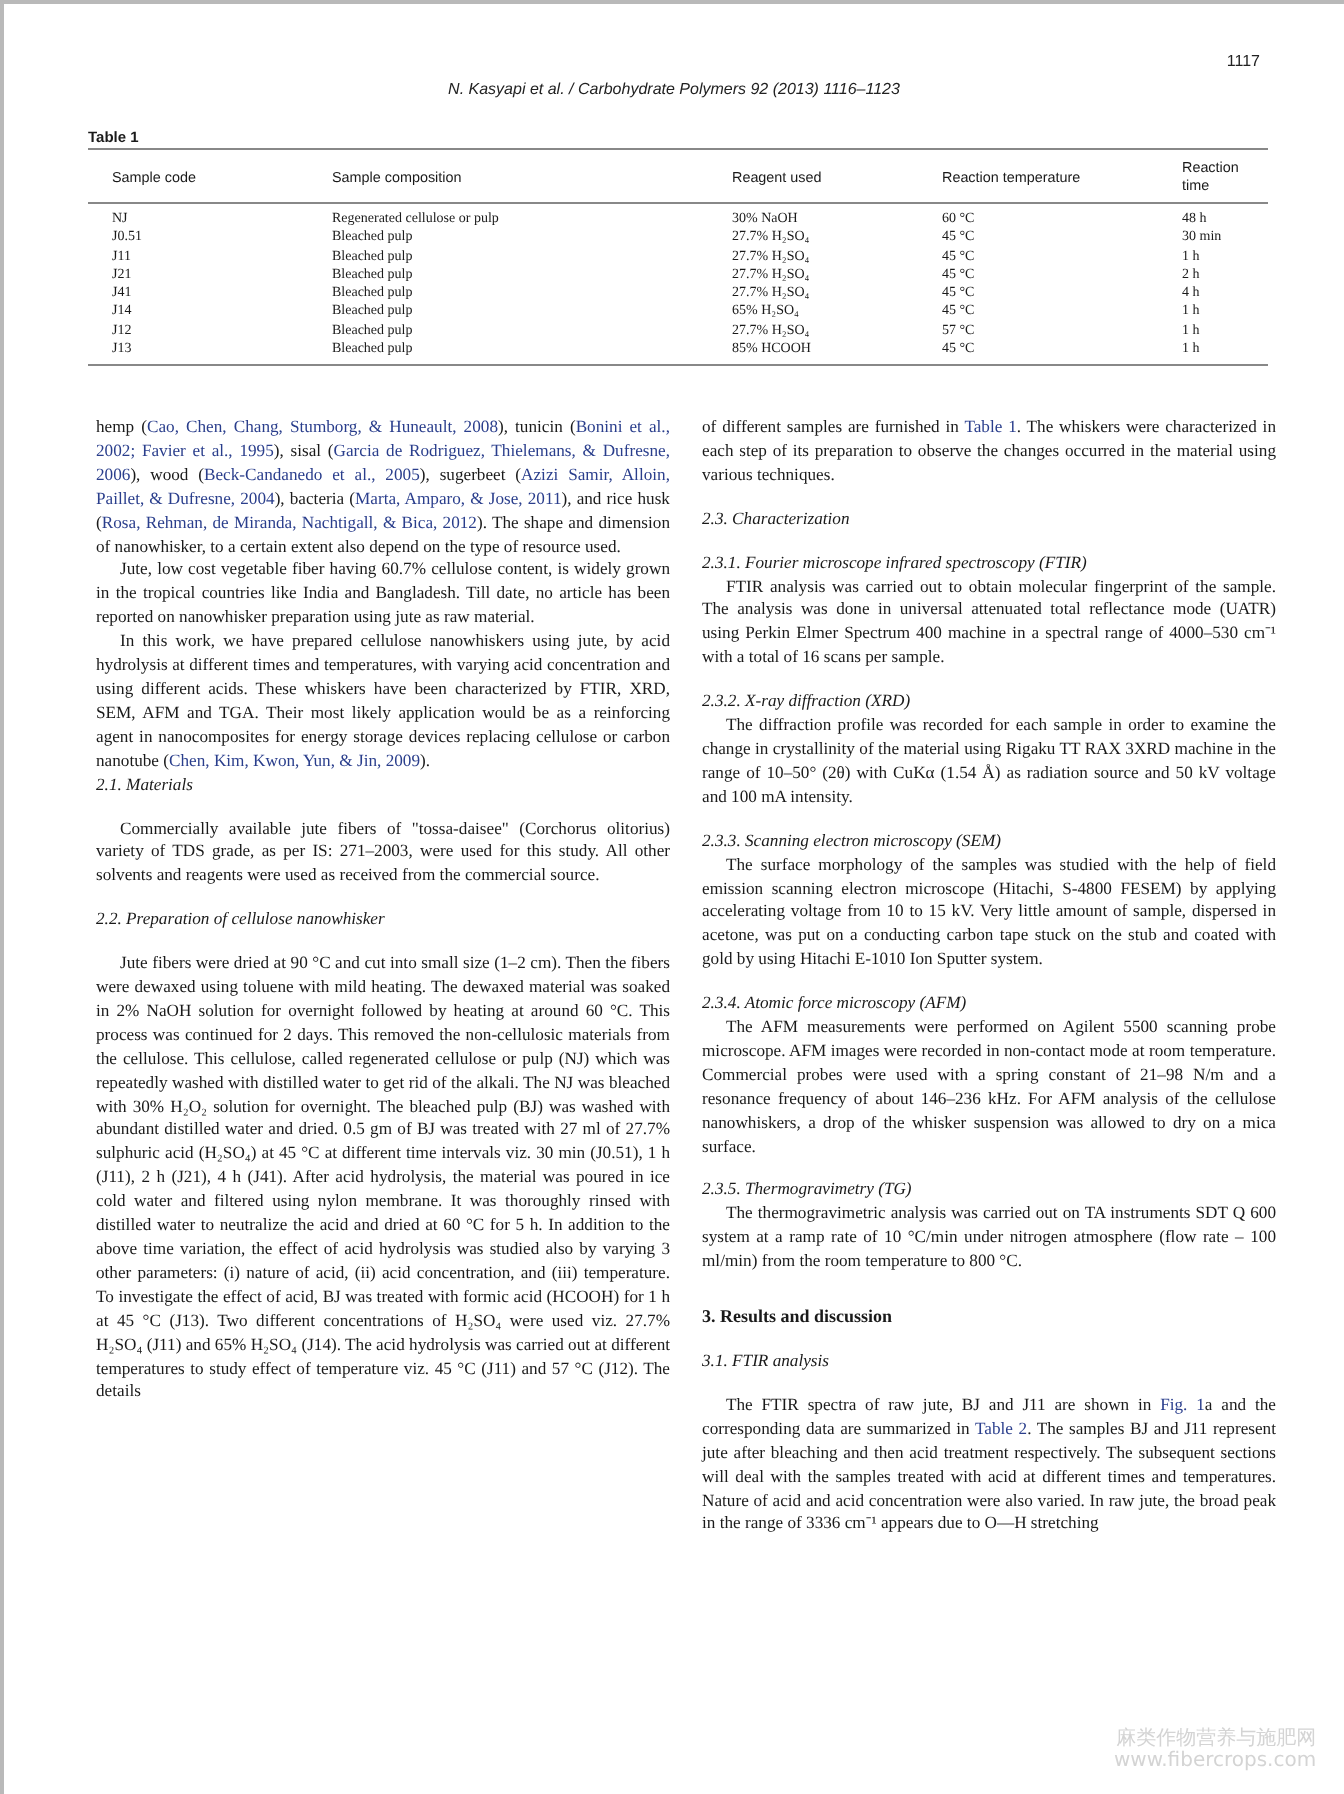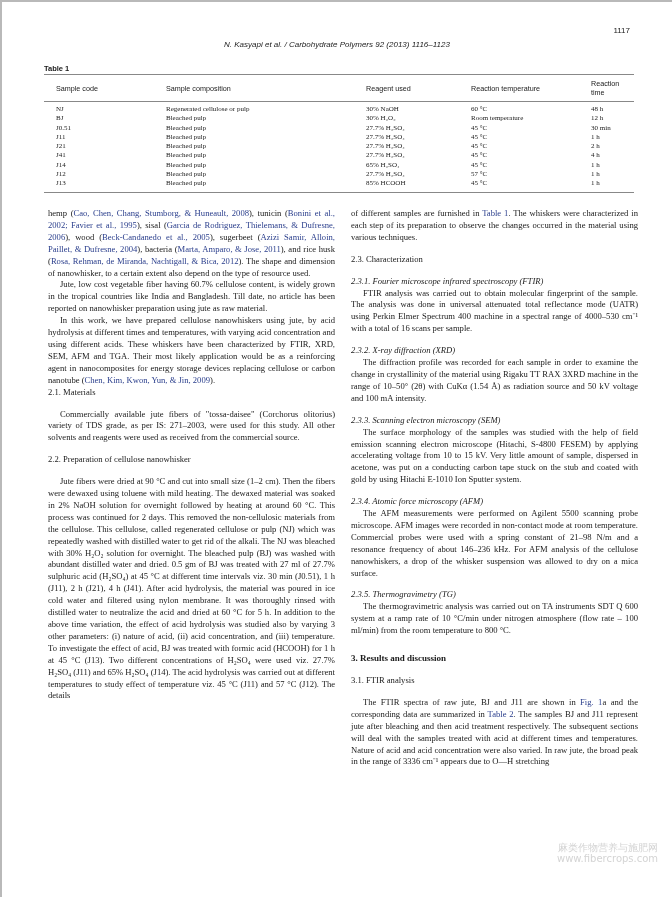--- a/index.html
+++ b/index.html
@@ -31,26 +31,26 @@
   .col {
     position: absolute; top: 206px; width: 287px;
     font-family: "Liberation Serif", serif; font-size: 8.6px; line-height: 11.9px;
     text-align: justify; color: #1a1a1a;
   }
   .col.left { left: 46px; }
   .col.right { left: 349px; }
   .col p { margin: 0; }
   .col p.indent { text-indent: 12px; }
   .h1 { font-weight: bold; font-size: 9px; margin: 14px 0 10px 0; }
-  .h2 { margin: 0 0 10px 0; }
+  .h2 { font-style: italic; margin: 0 0 10px 0; }
   .h3 { font-style: italic; margin: 10px 0 0 0; }
   .gap { height: 10px; }
   .link { color: #2a3e8c; }
   .watermark {
-    position: absolute; left: 555px; top: 840px; font-size: 10px; line-height: 11px;
+    position: absolute; left: 555px; top: 862px; font-size: 10px; line-height: 11px;
     color: #d4d4d4; text-align: right; font-family: "DejaVu Sans", sans-serif;
   }
 </style>
 </head>
 <body>
 
 <div class="running-head">N. Kasyapi et al. / Carbohydrate Polymers 92 (2013) 1116–1123</div>
 <div class="page-num">1117</div>
 
 <div class="table-block">
@@ -65,27 +65,20 @@
         <th>Reaction time</th>
       </tr>
     </thead>
     <tbody>
       <tr>
           <td class="c1">NJ</td>
           <td>Regenerated cellulose or pulp</td>
           <td>30% NaOH</td>
           <td>60 °C</td>
           <td>48 h</td>
-        </tr>
-      <tr>
-          <td class="c1">BJ</td>
-          <td>Bleached pulp</td>
-          <td>30% H₂O₂</td>
-          <td>Room temperature</td>
-          <td>12 h</td>
         </tr>
       <tr>
           <td class="c1">J0.51</td>
           <td>Bleached pulp</td>
           <td>27.7% H₂SO₄</td>
           <td>45 °C</td>
           <td>30 min</td>
         </tr>
       <tr>
           <td class="c1">J11</td>

